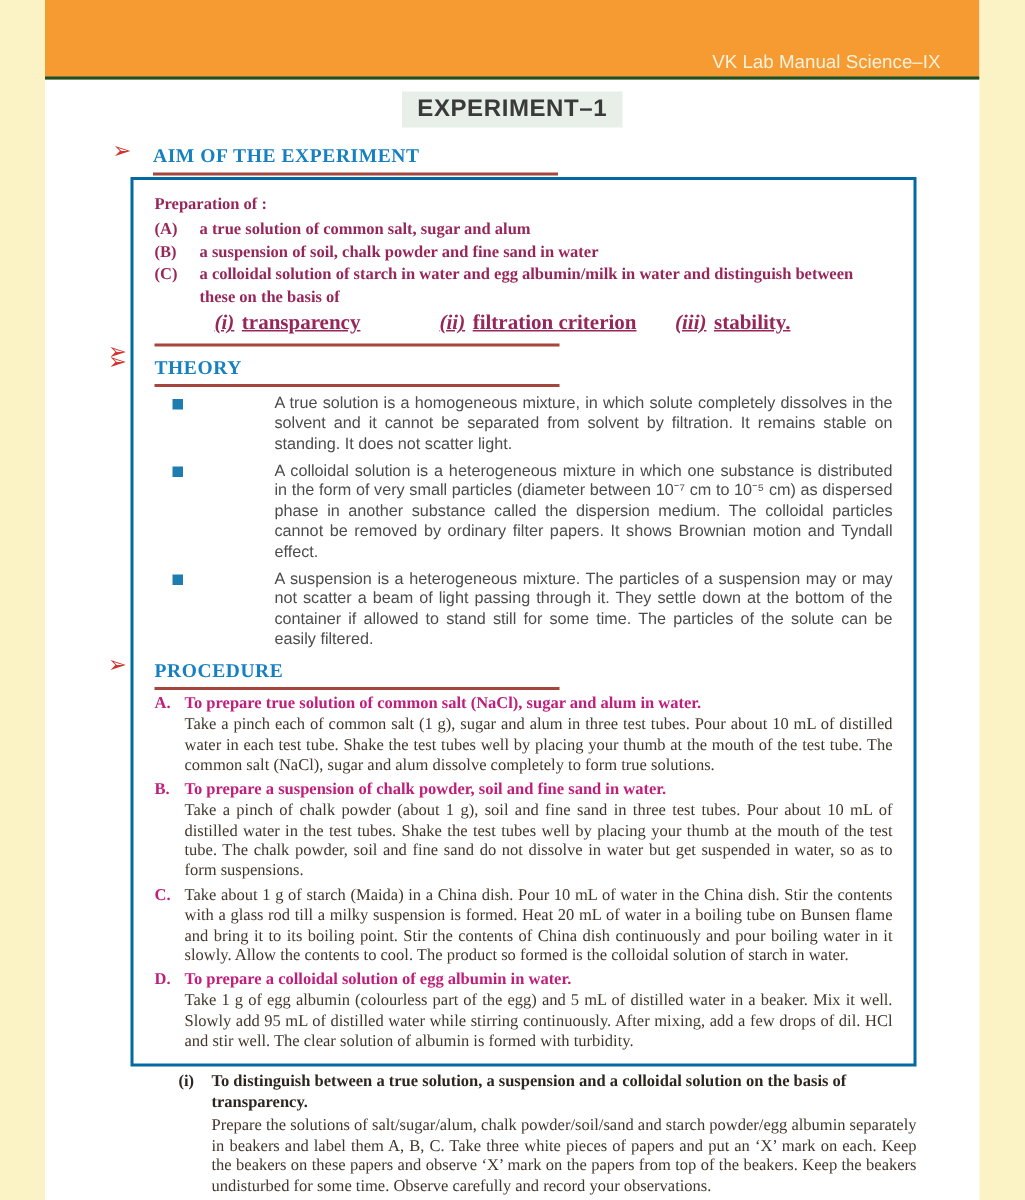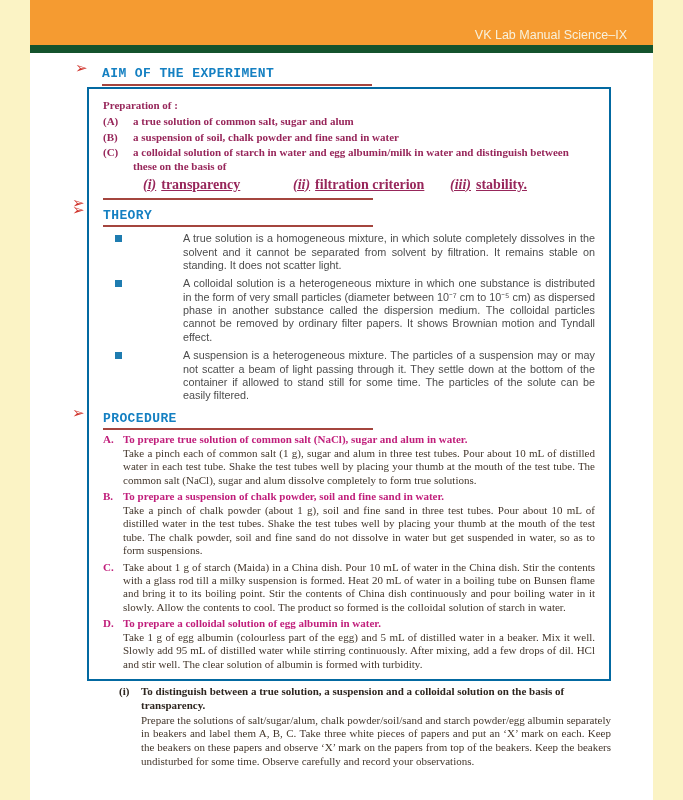--- a/index.html
+++ b/index.html
@@ -7,40 +7,40 @@
   .canvas {
     position:relative; width:683px; height:800px; margin:0 auto;
     background:#FBF3C5; overflow:hidden;
     font-family:"Liberation Serif", serif;
   }
   .page {
     position:absolute; left:30px; top:0; width:623px; height:800px;
     background:#ffffff; overflow:hidden;
   }
   
-  .band { position:relative; height:53px; background:#F59B31; border-bottom:8px solid #14532d; }
+  .band { position:relative; height:53px; background:#F59B31; border-bottom:2px solid #14532d; }
   .band-title {
     position:absolute; right:26px; bottom:3px;
     font-family:"Liberation Sans", sans-serif; font-size:12.5px; color:#F8F1DC;
   }
   
   .title-row { text-align:center; margin-top:8px; }
   .exp-title {
     display:inline-block; background:#E7EFE8; padding:3px 10px;
     font-family:"Liberation Sans", sans-serif; font-weight:bold; font-size:16px;
     color:#3A3A3A; letter-spacing:0.4px;
   }
   
   .sec-head { position:relative; }
   .sec-head .arrow {
     position:absolute; top:-2px; color:#D0342C; font-size:15px; line-height:1;
     font-family:"DejaVu Sans", sans-serif;
   }
   .sec-head .sec-title {
-    font-family:Liberation Mono, monospace; font-weight:bold; font-size:13px;
+    font-family:Liberation Serif, serif; font-weight:bold; font-size:13px;
     color:#1580C2; letter-spacing:0.4px; line-height:1.2; display:inline-block;
   }
   .sec-head .rule { width:270px; height:2px; background:#A4453E; margin-top:2px; }
   .sec-head.aim { margin:10px 0 0 45px; padding-left:27px; }
   .sec-head.aim .arrow { left:0; }
   .sec-head.inbox { margin-top:5px; padding-left:0; }
   .sec-head.inbox .arrow { left:-31px; }
   
   .bigbox {
     margin-left:57px; width:524px; border:2px solid #0369a1;
@@ -83,20 +83,23 @@
 </head>
 <body>
 
 <div class="canvas">
   <div class="page">
 
     <div class="band">
       <div class="band-title">VK Lab Manual Science–IX</div>
     </div>
 
+    <div class="title-row">
+      <span class="exp-title">EXPERIMENT–1</span>
+    </div>
 
     <div class="sec-head aim">
       <span class="arrow">➢</span>
       <span class="sec-title">AIM OF THE EXPERIMENT</span>
       <div class="rule"></div>
     </div>
 
     <div class="bigbox">
 
       <div class="aim-intro">Preparation of :</div>

